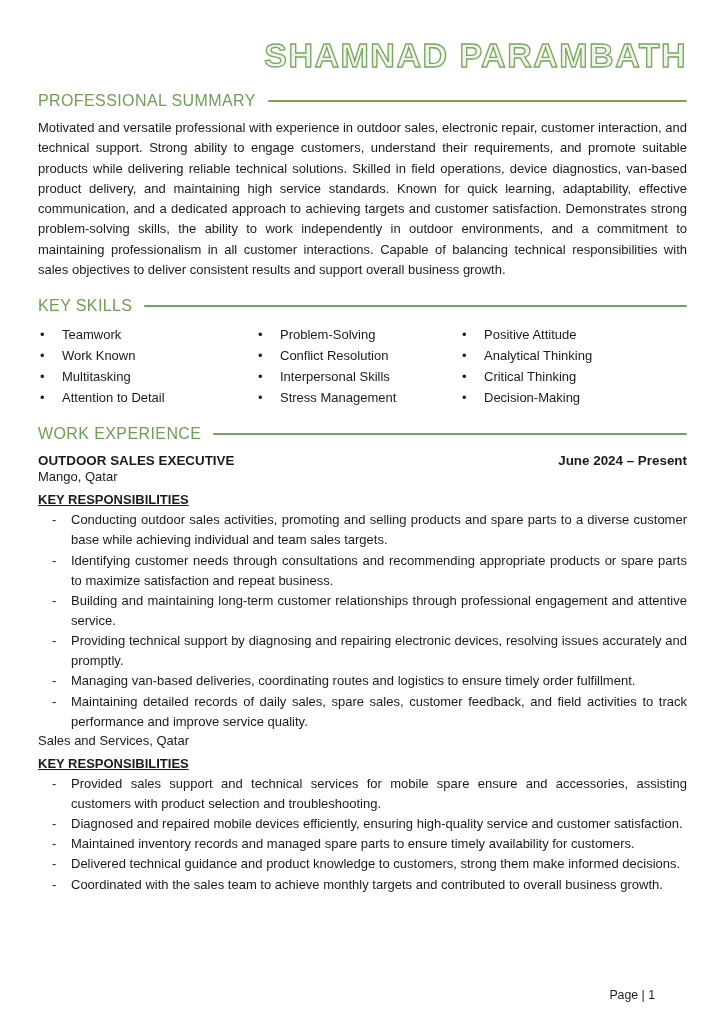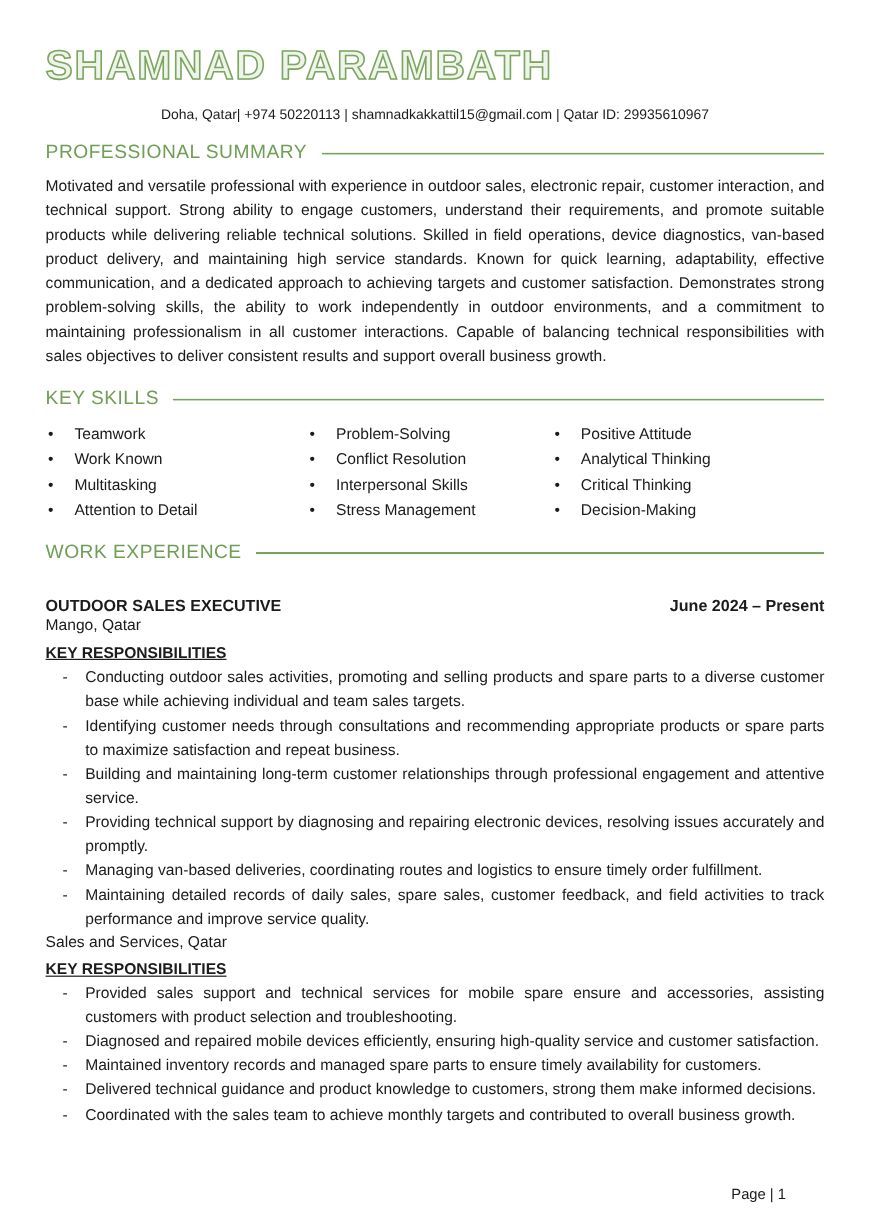--- a/index.html
+++ b/index.html
@@ -9,21 +9,21 @@
     box-sizing:border-box;
     padding:28px 38px 0 38px;
     background:#ffffff;
     font-family:"Liberation Sans",sans-serif;
     color:#1b1b1b;
     overflow:hidden;
   }
   
   .name{
     margin:8px 0 0 0;
-    text-align:left;
+    text-align:right;
     font-size:34px;
     font-weight:700;
     letter-spacing:1.5px;
     color:#eef4ea;
     -webkit-text-stroke:1.3px #7ba65f;
     text-shadow:0 0 1px #9dbd8a;
   }
   .contact{
     margin:14px 0 0 0;
     text-align:center;
@@ -53,21 +53,21 @@
     display:grid;
     grid-template-columns:218px 204px 1fr;
     margin-top:10px;
   }
   .skills ul{list-style:none;margin:0;padding:0 0 0 2px;}
   .skill{display:flex;font-size:13px;line-height:1.6;}
   .skill .marker{width:22px;flex:0 0 22px;}
   
   .job-head{
     display:flex;justify-content:space-between;align-items:baseline;
-    margin-top:27px;
+    margin-top:10px;
     font-size:13.4px;font-weight:700;
   }
   .job-company{margin:1px 0 0 0;font-size:13px;}
   .resp-title{
     margin:8px 0 3px 0;
     font-size:13px;font-weight:700;
     text-decoration:underline;
   }
   .resp-list{list-style:none;margin:0;padding:0 0 0 14px;}
   .resp{
@@ -83,21 +83,20 @@
     top:988px;right:70px;
     font-size:12.3px;color:#1b1b1b;
   }
 </style>
 </head>
 <body>
 
 <div class="page">
 
   <h1 class="name">SHAMNAD PARAMBATH</h1>
-  <p class="contact">Doha, Qatar| +974 50220113 | shamnadkakkattil15@gmail.com | Qatar ID: 29935610967</p>
 
   <section>
     <div class="sec-head">
       <h2 class="sec-title">PROFESSIONAL SUMMARY</h2>
       <div class="rule"></div>
     </div>
     <p class="summary">Motivated and versatile professional with experience in outdoor sales, electronic repair, customer interaction, and technical support. Strong ability to engage customers, understand their requirements, and promote suitable products while delivering reliable technical solutions. Skilled in field operations, device diagnostics, van-based product delivery, and maintaining high service standards. Known for quick learning, adaptability, effective communication, and a dedicated approach to achieving targets and customer satisfaction. Demonstrates strong problem-solving skills, the ability to work independently in outdoor environments, and a commitment to maintaining professionalism in all customer interactions. Capable of balancing technical responsibilities with sales objectives to deliver consistent results and support overall business growth.</p>
   </section>
 
   <section>

